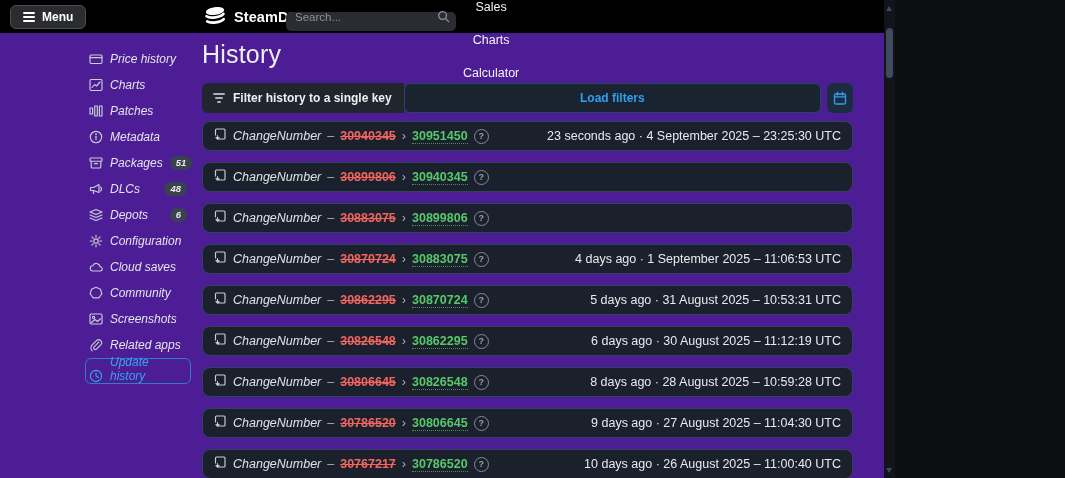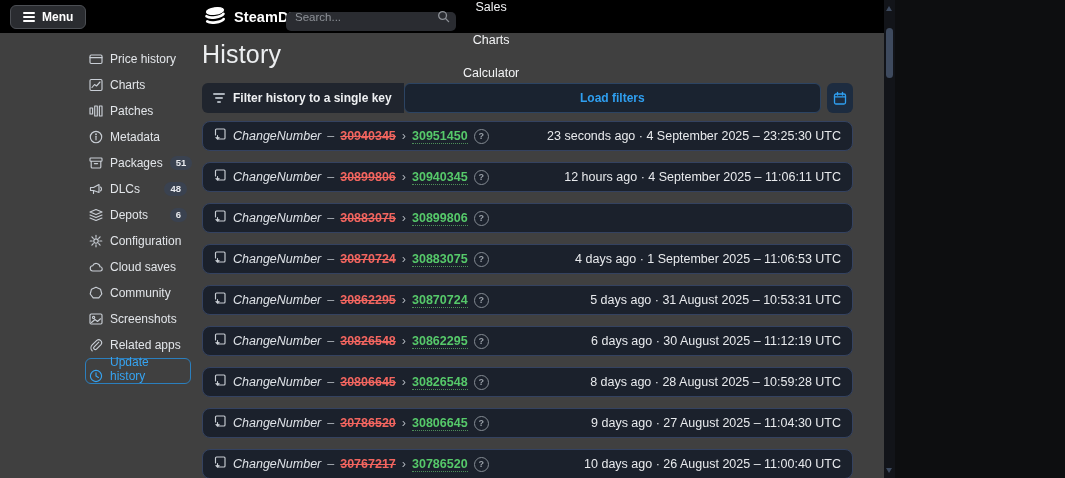--- a/index.html
+++ b/index.html
@@ -1,17 +1,17 @@
 <!DOCTYPE html>
 <html><head>
 <meta charset="utf-8">
 <style>
   html,body{margin:0;padding:0;background:#0d0e10;}
   .screen{position:relative;width:895px;height:478px;overflow:hidden;
-    background:#404040;font-family:"Liberation Sans",sans-serif;
+    background:#4c1d95;font-family:"Liberation Sans",sans-serif;
     -webkit-font-smoothing:antialiased;color:#e3e6ea;}
 
   
   .header{position:absolute;top:0;left:0;width:1065px;height:33px;background:#000;
     display:flex;align-items:center;}
   .menu-btn{position:absolute;left:10px;top:5px;height:22px;display:flex;align-items:center;
     gap:7px;padding:0 12px;background:#2a2c30;border:1px solid #4c4f54;border-radius:6px;
     color:#fff;font-size:12px;font-weight:700;cursor:pointer;}
   .hamburger{display:flex;flex-direction:column;gap:2.5px;}
   .hamburger span{display:block;width:12px;height:1.6px;background:#fff;border-radius:1px;}
@@ -34,21 +34,21 @@
   .sb-arrow{position:absolute;left:2px;width:0;height:0;border-left:3.5px solid transparent;
     border-right:3.5px solid transparent;}
   .sb-up{top:6px;border-bottom:5px solid #3d4a5f;}
   .sb-down{bottom:5px;border-top:5px solid #3d4a5f;}
   .sb-thumb{position:absolute;left:2px;top:28px;width:7px;height:50px;border-radius:4px;background:#3e4a5e;}
 
   
   .sidebar{position:absolute;left:85px;top:46px;width:106px;}
   .side-item{position:relative;display:flex;align-items:center;gap:7px;height:26px;
     padding:0 3px;color:#e2e5e9;font-size:12px;cursor:pointer;border:1px solid transparent;
-    border-radius:6px;box-sizing:border-box;}
+    border-radius:6px;box-sizing:border-box;font-style:italic;}
   .side-item .icon{display:flex;width:14px;justify-content:center;flex:0 0 14px;}
   .side-item .badge{margin-left:auto;background:#3a4250;color:#e8eaee;font-size:9.5px;
     font-weight:700;border-radius:9px;padding:2px 6px;line-height:1;}
   .side-item.active{color:#36a4f2;border-color:#2b7fbe;align-items:flex-end;}
   .side-item.active svg{stroke:#36a4f2;}
   .side-item svg{stroke:#c9ced5;fill:none;stroke-width:1.15;stroke-linecap:round;stroke-linejoin:round;}
 
   
   .main{position:absolute;left:202px;top:40px;width:651px;}
   .page-title{font-size:25px;font-weight:400;color:#eceef0;margin:0 0 14px 0;letter-spacing:.2px;}
@@ -330,21 +330,20 @@
               <path d="M4.5 12 h6.5 a1 1 0 0 0 1-1 V3 a1 1 0 0 0 -1-1 H3.5 a1 1 0 0 0 -1 1 v5"></path>
               <path d="M4.5 8.5 v3.5 M3 10.5 l1.5 1.5 1.5-1.5"></path>
             </svg></span>
         <span class="row-key">ChangeNumber</span>
         <span class="sep">–</span>
         <span class="num-old">30899806</span>
         <span class="sep">›</span>
         <span class="num-new">30940345</span>
         <span class="help">?</span>
       </div>
-      <span class="row-time">12 hours ago · 4 September 2025 – 11:06:11 UTC</span>
     </div>
 
     <div class="row">
       <div class="row-left">
         <span class="doc-icon"><svg width="14" height="14" viewBox="0 0 14 14">
               <path d="M4.5 12 h6.5 a1 1 0 0 0 1-1 V3 a1 1 0 0 0 -1-1 H3.5 a1 1 0 0 0 -1 1 v5"></path>
               <path d="M4.5 8.5 v3.5 M3 10.5 l1.5 1.5 1.5-1.5"></path>
             </svg></span>
         <span class="row-key">ChangeNumber</span>
         <span class="sep">–</span>

